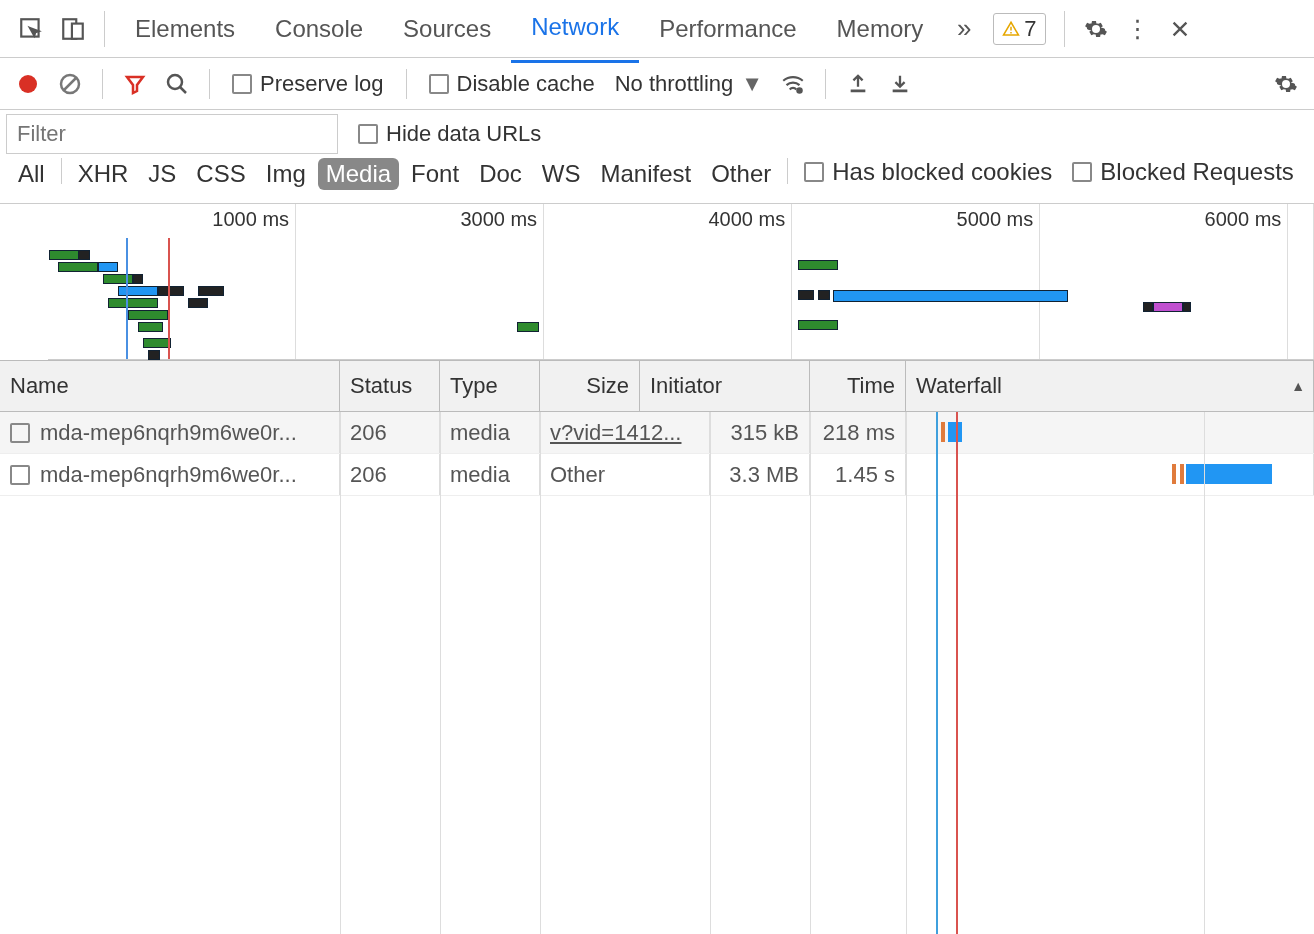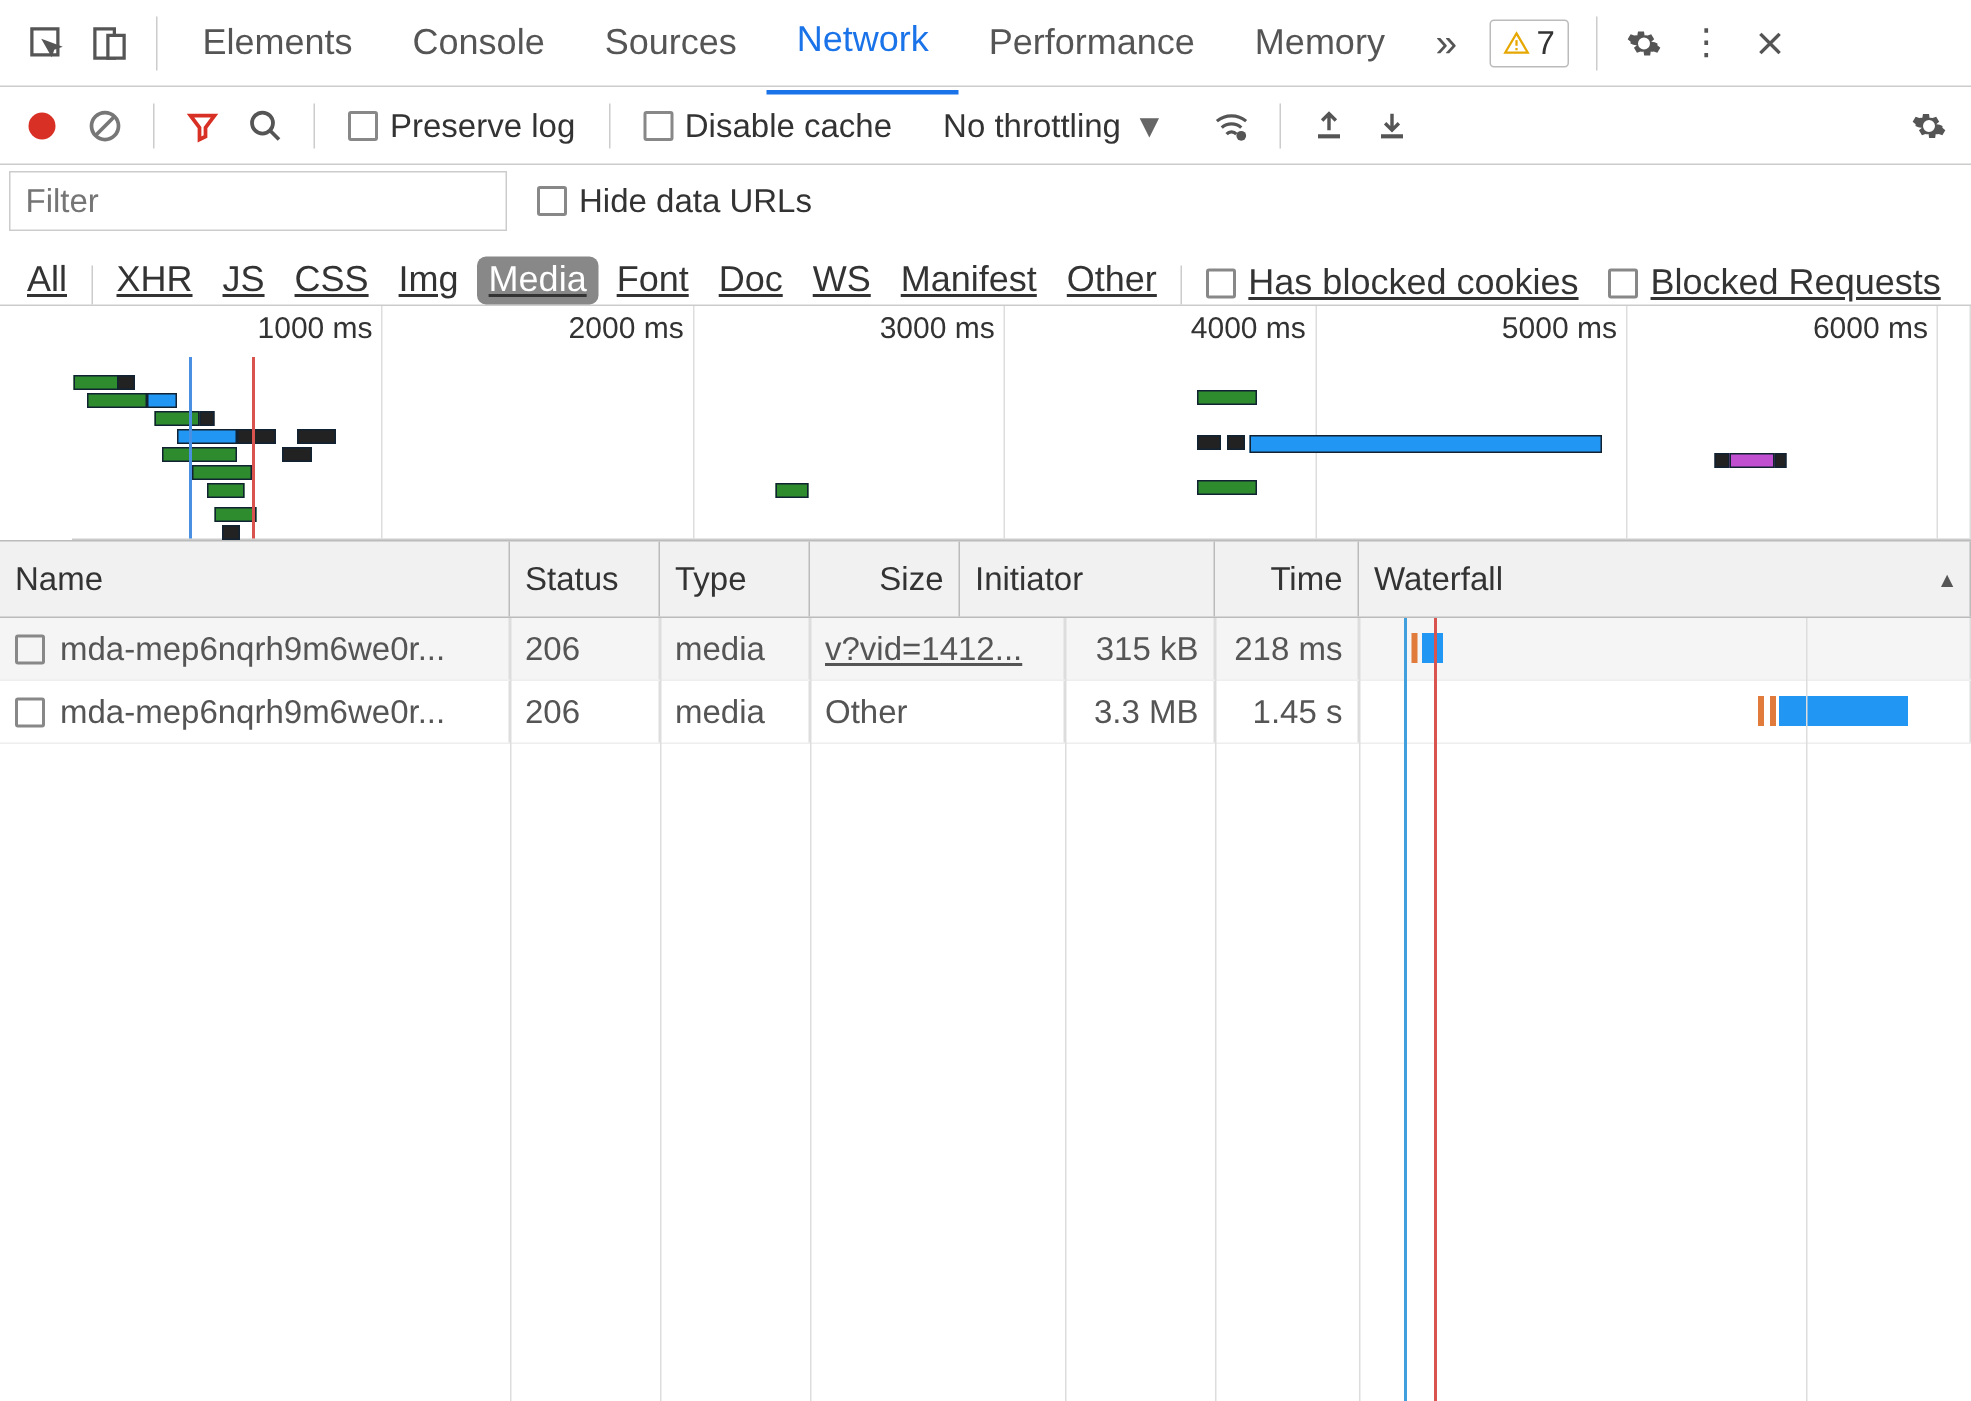--- a/index.html
+++ b/index.html
@@ -14,29 +14,29 @@
 .spacer { flex:1; }
 .warnbadge { border:1px solid #bbb; border-radius:3px; padding:2px 8px; display:flex; align-items:center; gap:4px; font-size:22px; margin:0 8px;}
 .warnbadge svg { width:18px; height:18px; }
 
 
 .toolbar { display:flex; align-items:center; height:52px; border-bottom:1px solid #ccc; padding:0 10px; gap:6px; }
 .toolbar .ib { width:36px; height:36px; display:flex; align-items:center; justify-content:center; cursor:pointer; }
 .toolbar .sep { width:1px; height:30px; background:#ccc; margin:0 8px; }
 .ck { display:flex; align-items:center; gap:8px; font-size:22px; color:#333; margin:0 8px; cursor:pointer;}
 .ck .box { width:20px; height:20px; border:2px solid #888; border-radius:2px; }
-.throttle { display:flex; align-items:flex-start; gap:8px; font-size:22px; margin:0 20px; cursor:pointer;}
+.throttle { display:flex; align-items:flex-start; gap:8px; font-size:22px; margin:0 6px; cursor:pointer;}
 .throttle .arrow { color:#666; }
 
 
 .filterbar { display:flex; align-items:center; height:48px; padding:0 6px; gap:12px; }
 .filterinput { width: 332px; height:40px; border:1px solid #ccc; padding:0 10px; font-size:22px; color:#888; background:#fff; }
 
 
-.typefilters { display:flex; align-items:flex-end; height:46px; padding:0 10px; border-bottom:1px solid #ccc; gap:4px; font-size:24px; flex-wrap:nowrap; white-space:nowrap;text-decoration:underline;}
+.typefilters { display:flex; align-items:flex-start; height:46px; padding:0 10px; border-bottom:1px solid #ccc; gap:4px; font-size:24px; flex-wrap:nowrap; white-space:nowrap;}
 .typefilters .tf { padding:2px 8px; cursor:pointer; color:#333; }
 .typefilters .tf.active { background:#888; color:#fff; border-radius:6px; }
 .typefilters .vsep { width:1px; height:26px; background:#ccc; margin:0 4px; }
 
 
 .overview { height:156px; border-bottom:1px solid #ccc; position:relative;margin-left:48px; }
 .ovgrid { position:absolute; top:0; left:0; right:0; bottom:0; display:flex; }
 .ovcol { flex:1; border-right:1px solid #ddd; position:relative; }
 .ovlabel { position:absolute; top:4px; right:6px; font-size:20px; color:#333; }
 .ovbars { position:absolute; left:0; right:0; top:34px; bottom:0; }
@@ -218,23 +218,20 @@
       <span>Blocked Requests</span>
     </label>
 </div>
 
 <div class="overview">
   <div class="ovgrid">
     <div class="ovcol">
         <span class="ovlabel">1000 ms</span>
       </div>
     <div class="ovcol">
-        <span class="ovlabel">2000 ms</span>
-      </div>
-    <div class="ovcol">
         <span class="ovlabel">3000 ms</span>
       </div>
     <div class="ovcol">
         <span class="ovlabel">4000 ms</span>
       </div>
     <div class="ovcol">
         <span class="ovlabel">5000 ms</span>
       </div>
     <div class="ovcol">
         <span class="ovlabel">6000 ms</span>

